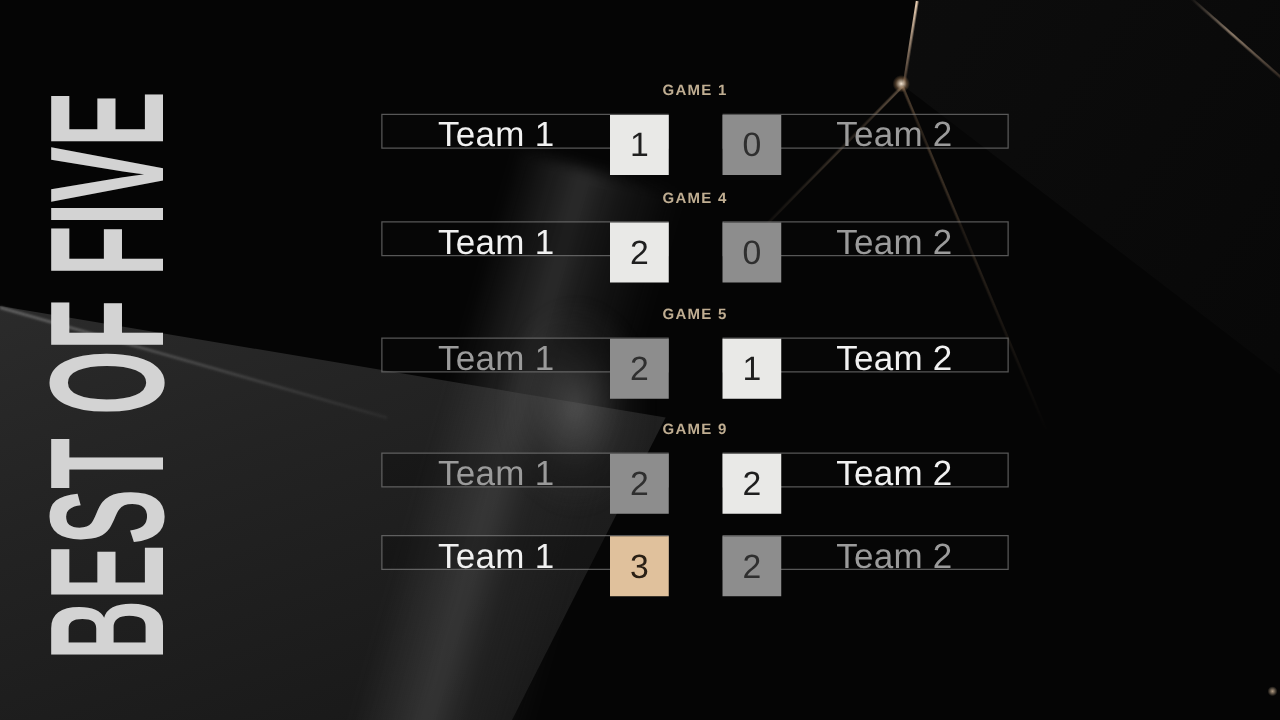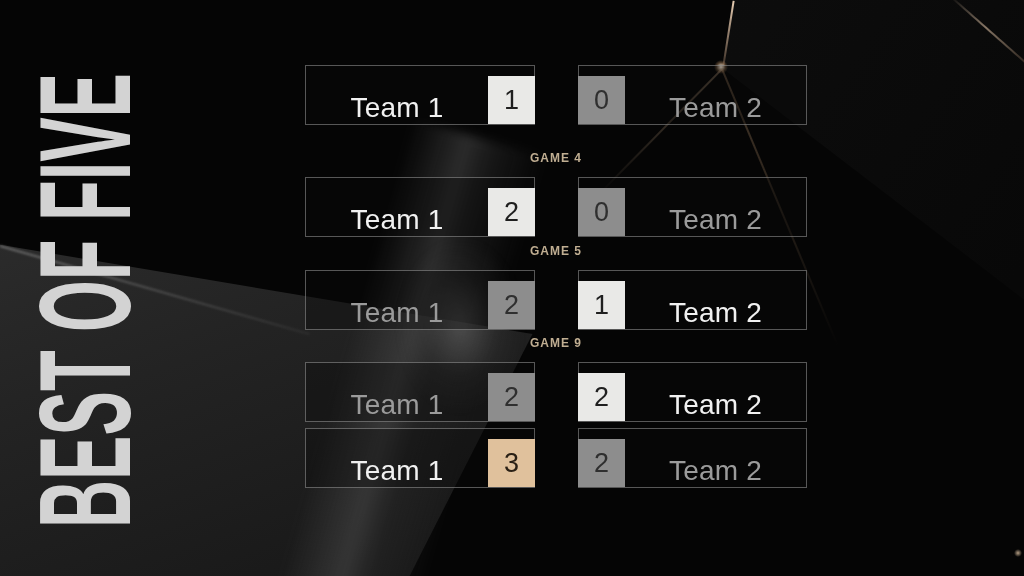--- a/index.html
+++ b/index.html
@@ -83,24 +83,24 @@
   
   .board{position:absolute;left:305px;top:0;width:502px;height:576px;z-index:5;}
   .row{position:absolute;left:0;width:100%;}
   .game-label{
     height:16px;margin-bottom:10px;text-align:center;
     font-size:12px;font-weight:600;letter-spacing:1px;
     color:var(--label_text,#c0ae92);
   }
   .bars{display:flex;gap:43px;}
   .bar{
-    height:60px;box-sizing:border-box;
+    height:28px;box-sizing:border-box;
     border:1px solid rgba(168,168,168,.5);
     background:rgba(10,10,10,.35);
-    display:flex;align-items:flex-end;
+    display:flex;align-items:flex-start;
   }
   .bar-left{width:230px;}
   .bar-right{width:229px;}
   .name{
     flex:1;display:flex;align-items:center;justify-content:center;
     font-size:28px;letter-spacing:.2px;
   }
   .name.win,.name.gold{color:var(--win_text,#f1f1f1);}
   .name.loss{color:var(--loss_text,#9b9b9b);}
   .score{
@@ -129,20 +129,21 @@
 <div class="bg bg-corner-line"></div>
 <div class="bg bg-dot-br"></div>
 
 <svg class="title-svg" width="175" height="576" aria-hidden="true">
   <text x="-528" y="130" transform="rotate(-90)" textLength="455" lengthAdjust="spacingAndGlyphs">BEST OF FIVE</text>
 </svg>
 
 <div class="board">
 
   <div class="row" style="top:65px">
+    <div class="game-label">GAME 1</div>
     <div class="bars">
       <div class="bar bar-left">
         <div class="name win">Team 1</div>
         <div class="score win">1</div>
       </div>
       <div class="bar bar-right">
         <div class="score loss">0</div>
         <div class="name loss">Team 2</div>
       </div>
     </div>

